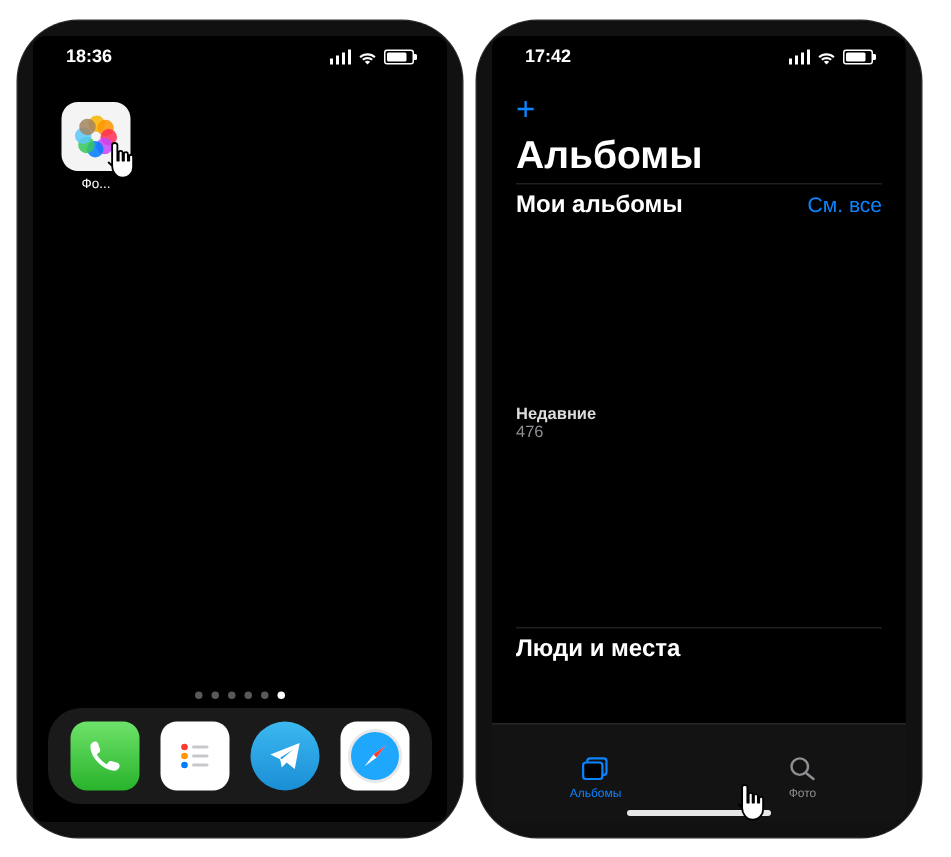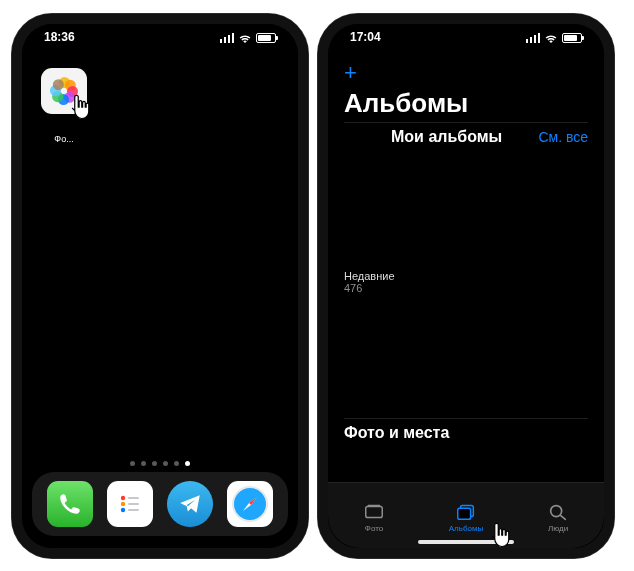--- a/index.html
+++ b/index.html
@@ -18,21 +18,21 @@
     background: #000;
     border-radius: 40px;
     position: relative;
     box-shadow: inset 0 0 0 10px #111, 0 0 0 1px #2a2a2a;
     overflow: hidden;
   }
   .screen {
     position: absolute;
     top: 10px; left: 10px; right: 10px; bottom: 10px;
     background: #000;
-    border-radius: 32px;
+    border-radius: 8px;
     overflow: hidden;
     color: #fff;
   }
   .notch {
     position: absolute;
     top: 0; left: 50%;
     transform: translateX(-50%);
     width: 120px; height: 22px;
     background: #000;
     border-bottom-left-radius: 14px;
@@ -91,21 +91,21 @@
   }
   .photos-flower {
     width: 30px; height: 30px; position: relative;
   }
   .petal {
     position: absolute; width: 11px; height: 11px; border-radius: 50%;
     left: 50%; top: 50%; transform-origin: 0 0;
     opacity: 0.85;
   }
   .app-label {
-    font-size: 9px; margin-top: 20px; color: #fff;
+    font-size: 9px; margin-top: 3px; color: #fff;
   }
   .pointer-cursor {
     position: absolute;
     width: 28px; height: 28px;
     pointer-events: none;
     z-index: 60;
   }
   .pointer-cursor svg { width: 100%; height: 100%; }
 
   .page-dots {
@@ -140,34 +140,34 @@
   .nav-plus {
     position: absolute; top: 36px; left: 16px;
     color: #0a84ff; font-size: 22px; font-weight: 300;
   }
   .p2-title {
     position: absolute; top: 64px; left: 16px;
     font-size: 26px; font-weight: 700;
   }
   .section-row {
     position: absolute; left: 16px; right: 16px;
-    display: flex; justify-content: space-between; align-items: baseline; margin-left: 47px;
+    display: flex; justify-content: space-between; align-items: baseline;
   }
   .row-my { top: 104px; }
   .section-label { font-size: 16px; font-weight: 600; }
   .see-all { color: #0a84ff; font-size: 14px; }
 
   .album-grid { position: absolute; left: 16px; top: 132px; width: 260px; }
   .album-card { width: 110px; display: inline-block; vertical-align: top; margin-right: 6px; }
   .thumb {
     width: 110px; height: 110px; background: #1b1b1d;
     border-radius: 4px; position: relative;
   }
   .thumb.empty { background: transparent; }
-  .album-title { font-size: 11px; color: #ddd; margin-top: 4px; }
+  .album-title { font-size: 11px; color: #ddd; margin-top: 4px; font-weight: bold; }
   .album-count { font-size: 11px; color: #8e8e93; }
 
   .fav-heart {
     position: absolute; left: 6px; bottom: 6px;
     width: 14px; height: 14px;
   }
   .fav-heart svg { width: 14px; height: 14px; }
 
   .empty-stack {
     position: absolute; left: 50%; top: 50%; transform: translate(-50%,-50%);
@@ -289,21 +289,21 @@
       </div>
     </div>
   </div>
 </div>
 
 <div class="phone">
 
   <div class="screen">
     <div class="notch"></div>
     <div class="statusbar">
-      <span>17:04</span>
+      <span>17:42</span>
       <span class="sb-right">
         <span class="signal"></span>
         <span class="wifi">
           <svg viewBox="0 0 14 10">
               <path d="M7 9 L5.2 7.2 C6.2 6.3 7.8 6.3 8.8 7.2 Z M3.4 5.4 C5.4 3.6 8.6 3.6 10.6 5.4 L9.6 6.4 C8.1 5.1 5.9 5.1 4.4 6.4 Z M1.6 3.6 C4.6 0.9 9.4 0.9 12.4 3.6 L11.4 4.6 C9 2.4 5 2.4 2.6 4.6 Z" fill="#fff"></path>
             </svg>
         </span>
         <span class="battery">
             <span class="battery-fill"></span>
           </span>
@@ -322,50 +322,41 @@
     <div class="album-grid">
       <div class="album-card">
         <div class="thumb empty"></div>
         <div class="album-title">Недавние</div>
         <div class="album-count">476</div>
       </div>
     </div>
 
     <div class="p2-divider" style="top:394px"></div>
     <div class="row-people">
-      <span class="section-label">Фото и места</span>
+      <span class="section-label">Люди и места</span>
     </div>
 
     <div class="tabbar">
-      <div class="tab">
-        <span class="tab-icon">
-          <svg viewBox="0 0 24 20">
-              <rect x="3" y="4" width="18" height="12" rx="2" fill="none" stroke="#8e8e93" stroke-width="1.6"></rect>
-              <rect x="5" y="2" width="14" height="2" rx="1" fill="#8e8e93"></rect>
-            </svg>
-        </span>
-        <span class="tab-label">Фото</span>
-      </div>
       <div class="tab active">
         <span class="tab-icon">
           <svg viewBox="0 0 24 20">
               <rect x="6" y="3" width="14" height="12" rx="2" fill="none" stroke="#0a84ff" stroke-width="1.6"></rect>
               <rect x="3" y="6" width="14" height="12" rx="2" fill="#000" stroke="#0a84ff" stroke-width="1.6"></rect>
             </svg>
         </span>
         <span class="tab-label">Альбомы</span>
       </div>
       <div class="tab">
         <span class="tab-icon">
           <svg viewBox="0 0 24 20">
               <circle cx="10" cy="9" r="6" fill="none" stroke="#8e8e93" stroke-width="1.8"></circle>
               <line x1="15" y1="14" x2="20" y2="18" stroke="#8e8e93" stroke-width="1.8" stroke-linecap="round"></line>
             </svg>
         </span>
-        <span class="tab-label">Люди</span>
+        <span class="tab-label">Фото</span>
       </div>
     </div>
 
     <div class="home-indicator"></div>
 
     <div class="pointer-cursor" style="bottom:-2px;left:158px">
       <svg viewBox="0 0 32 32">
           <path d="M10 3 C10 3 10 16 10 19 C10 23 13 28 18 28 C23 28 26 24 26 20 L26 12 C26 10 23 10 23 12 L23 15 L22 15 L22 10 C22 8 19 8 19 10 L19 15 L18 15 L18 9 C18 7 15 7 15 9 L15 15 L14 15 L14 3 C14 1 10 1 10 3 Z M7 16 L10 19" fill="#fff" stroke="#000" stroke-width="1.4" stroke-linejoin="round"></path>
         </svg>
     </div>

